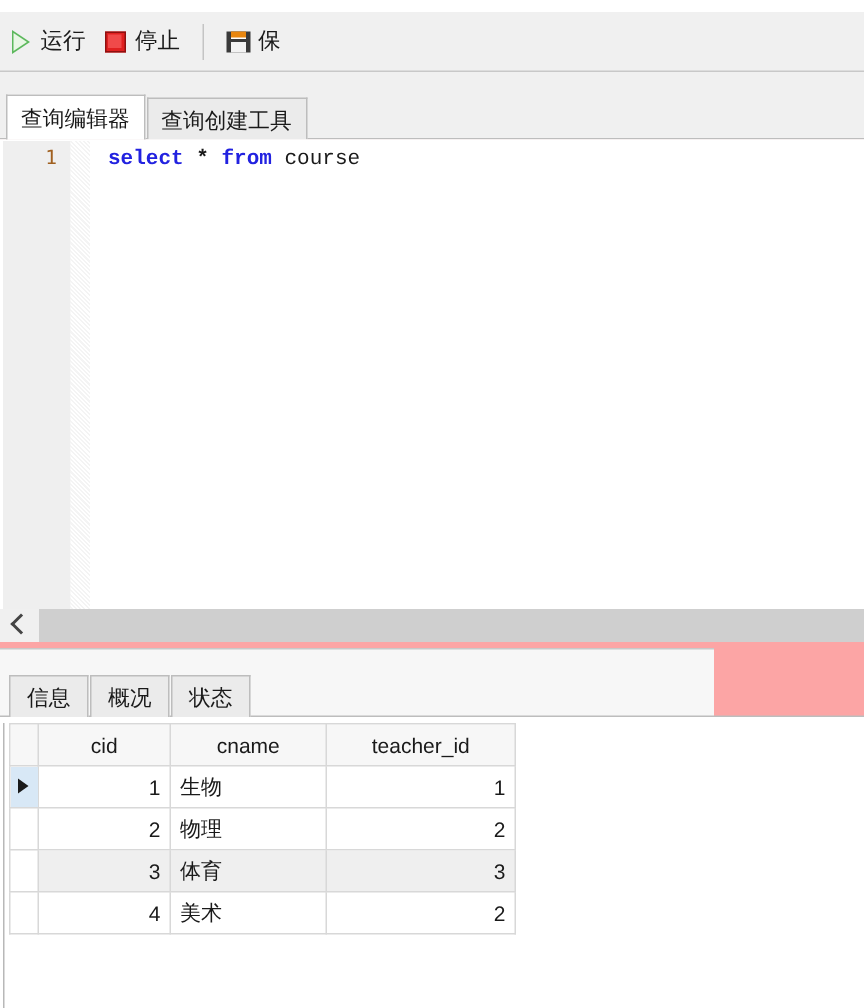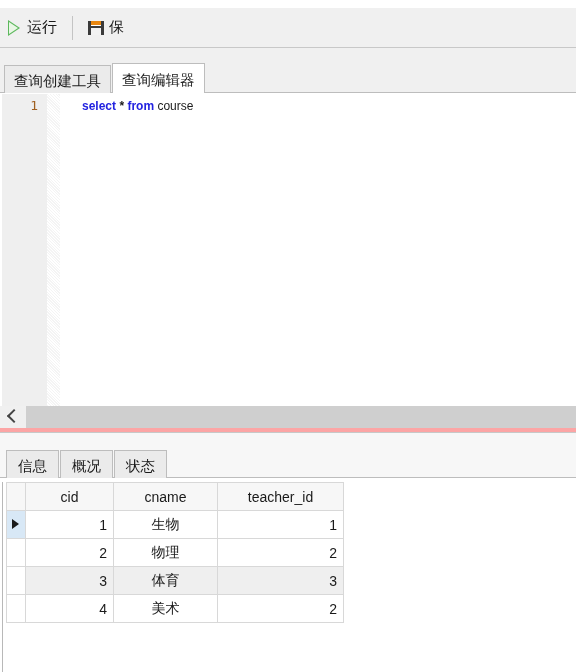--- a/index.html
+++ b/index.html
@@ -303,23 +303,23 @@
     position: absolute;
     left: 0; top: 4px;
     width: 36px;
     text-align: right;
     font-family: "DejaVu Sans Mono", "Liberation Mono", monospace;
     font-size: 13px;
     color: #a06020;
   }
   .code-line {
     position: absolute;
-    left: 82px; top: 4px;
-    font-family: Liberation Sans, sans-serif;
-    font-size: 12px;
+    left: 72px; top: 4px;
+    font-family: Liberation Mono, monospace;
+    font-size: 14px;
     line-height: 17px;
     white-space: pre;
     color: #1a1a1a;
   }
   .kw { color: #2222e0; font-weight: bold; }
   .op { color: #1a1a1a; font-weight: bold; }
   .idn { color: #1a1a1a; }
 
   
   .hscroll {
@@ -347,21 +347,21 @@
   }
   .hscroll-track {
     flex: 1 1 auto;
     background: #cfcfcf;
   }
 
   
   .restabs {
     position: absolute;
     left: 0; top: 424px;
-    width: 576px; height: 46px;
+    width: 476px; height: 46px;
     background: #f7f7f7;
     border-top: 1px solid #c8c8c8;
     box-sizing: border-box;
   }
   .restabs .tabs-row {
     position: absolute;
     left: 6px; bottom: 0;
     display: flex;
     align-items: flex-end;
   }
@@ -415,21 +415,21 @@
   td.c-sel.current { background: #d8e8f6; position: relative; }
   td.c-sel.current .marker {
     position: absolute;
     left: 5px; top: 8px;
     width: 0; height: 0;
     border-left: 7px solid #1a1a1a;
     border-top: 5px solid transparent;
     border-bottom: 5px solid transparent;
   }
   .c-cid { width: 88px; text-align: right; }
-  .c-cname { width: 104px; text-align: center; }
+  .c-cname { width: 104px; text-align: left; }
   .c-tid { width: 126px; text-align: right; }
   tr.alt td { background: #efefef; }
   tr.alt td.c-sel { background: #ffffff; }
   .gridborder-left {
     position: absolute;
     left: 2px; top: 4px;
     width: 1px; height: 198px;
     background: #b8b8b8;
   }
 </style>
@@ -438,20 +438,24 @@
 
 <div id="app">
 
   <div class="toolbar">
 
     <div class="tb-btn">
       <span class="tb-ico ico-run"></span>
       <span class="tb-label">运行</span>
     </div>
 
+    <div class="tb-btn">
+      <span class="tb-ico ico-stop"></span>
+      <span class="tb-label">停止</span>
+    </div>
 
 
 
     <div class="tb-sep"></div>
 
 
 
     <div class="tb-btn">
       <span class="tb-ico ico-save">
         <i class="body"></i>
@@ -459,22 +463,22 @@
           <i class="bot"></i>
       </span>
       <span class="tb-label">保</span>
     </div>
 
   </div>
 
   <div class="tabstrip">
     <div class="tabstrip-underline"></div>
     <div class="tabs-row">
+      <div class="tab active">查询编辑器</div>
       <div class="tab">查询创建工具</div>
-      <div class="tab active">查询编辑器</div>
     </div>
   </div>
 
   <div class="editor">
     <div class="gutter">
       <div class="linenum">1</div>
     </div>
     <div class="gutter-hatch"></div>
     <div class="code-line"><span class="kw">select</span><span> </span><span class="op">*</span><span> </span><span class="kw">from</span><span> </span><span class="idn">course</span></div>
   </div>

